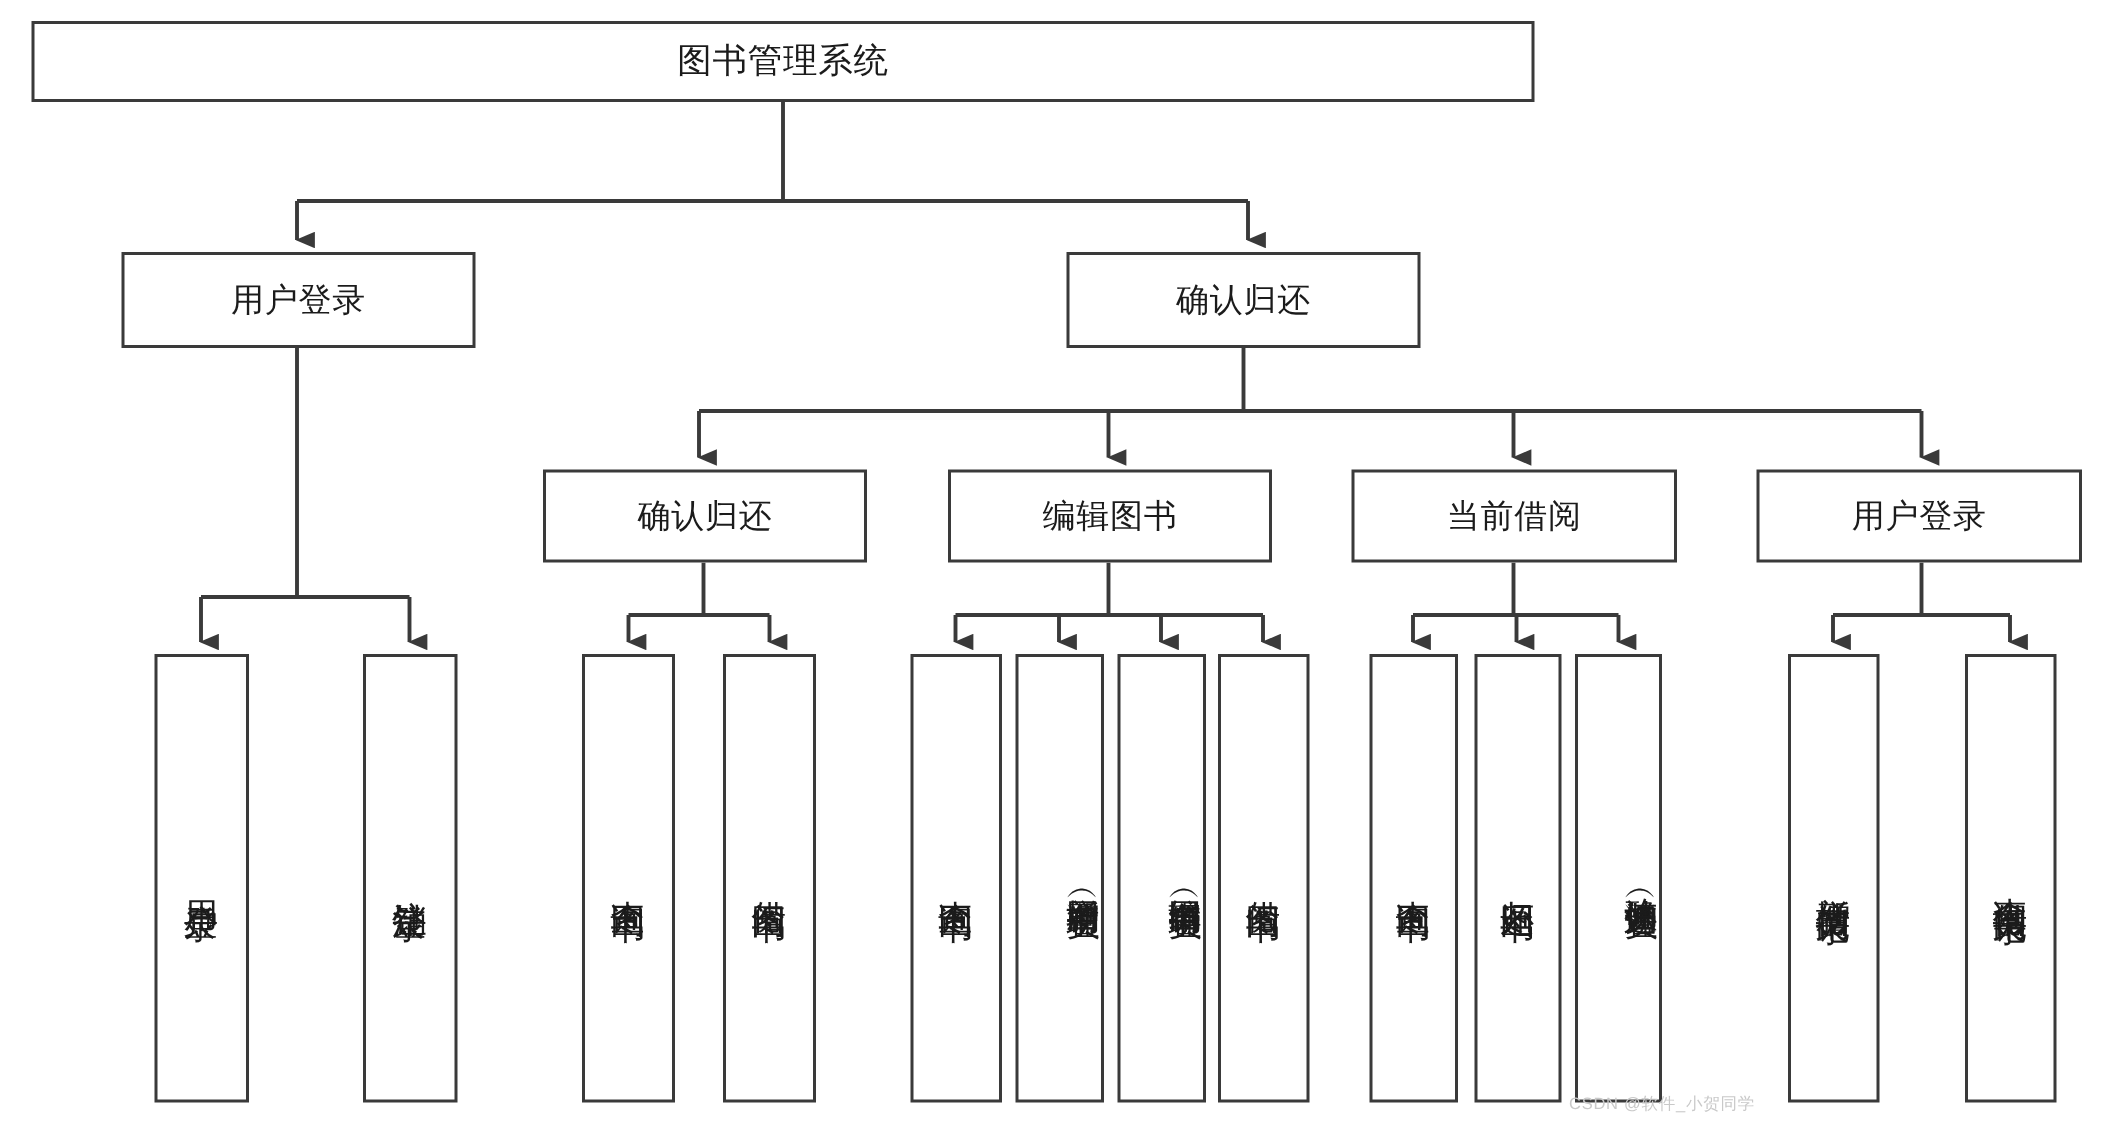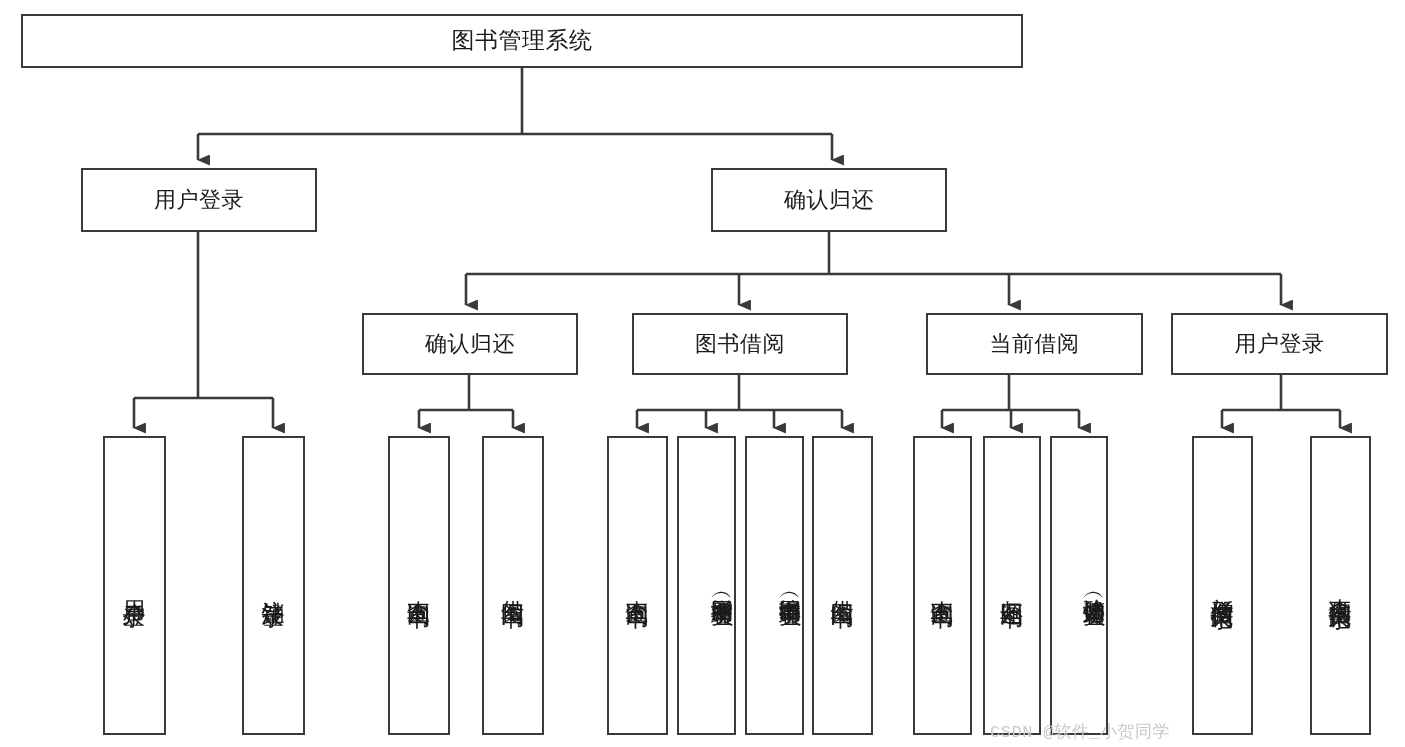--- a/index.html
+++ b/index.html
@@ -47,25 +47,24 @@
     white-space:nowrap;
   }
   .leaf.tall .lbl{font-size:22px;letter-spacing:1px;}
 
   .leaf-top .lbl{align-self:flex-start;}
 
   .watermark{
     position:absolute;
     right:8px;
     bottom:4px;
-    font-size:17px;
+    font-size:11px;
     color:#c9c9c9;
     white-space:nowrap;
     letter-spacing:0.5px;
-    font-family:Liberation Mono, monospace;
   }
 </style>
 </head>
 <body>
 
 <div id="canvas">
 
   <svg id="links" viewBox="0 0 1405 747" xmlns="http://www.w3.org/2000/svg">
     <defs>
       <marker id="arrow" viewBox="0 0 12 14" refX="6" refY="13" markerWidth="11" markerHeight="13" orient="auto-start-reverse" markerUnits="userSpaceOnUse">
@@ -127,24 +126,24 @@
 
   <div class="node level1" style="left:711px;top:168px;width:236px;height:64px;">
     <span class="lbl">确认归还</span>
   </div>
 
   <div class="node level2" style="left:362px;top:313px;width:216px;height:62px;">
     <span class="lbl">确认归还</span>
   </div>
 
   <div class="node level2" style="left:632px;top:313px;width:216px;height:62px;">
-    <span class="lbl">图书借阅</span>
-  </div>
-
-  <div class="node level2" style="left:901px;top:313px;width:217px;height:62px;margin-left:25px;">
+    <span class="lbl">编辑图书</span>
+  </div>
+
+  <div class="node level2" style="left:901px;top:313px;width:217px;height:62px;">
     <span class="lbl">当前借阅</span>
   </div>
 
   <div class="node level2" style="left:1171px;top:313px;width:217px;height:62px;">
     <span class="lbl">用户登录</span>
   </div>
 
   <div class="node leaf" style="left:103px;top:436px;width:63px;height:299px;">
     <span class="lbl">用户登录</span>
   </div>

